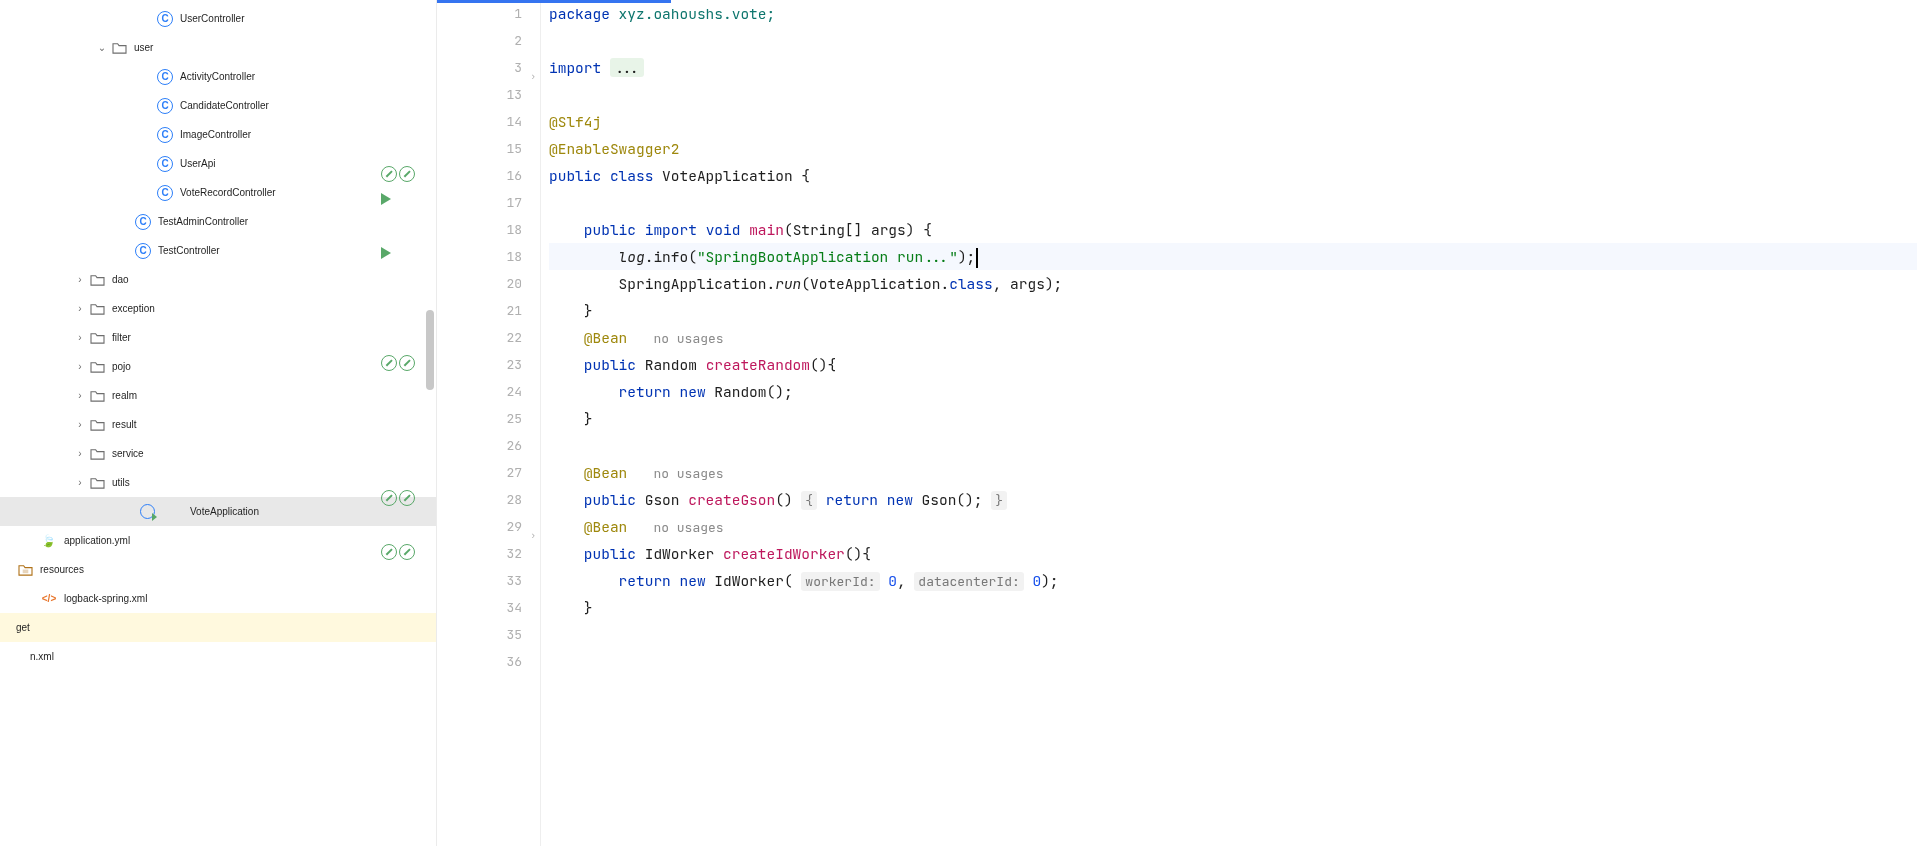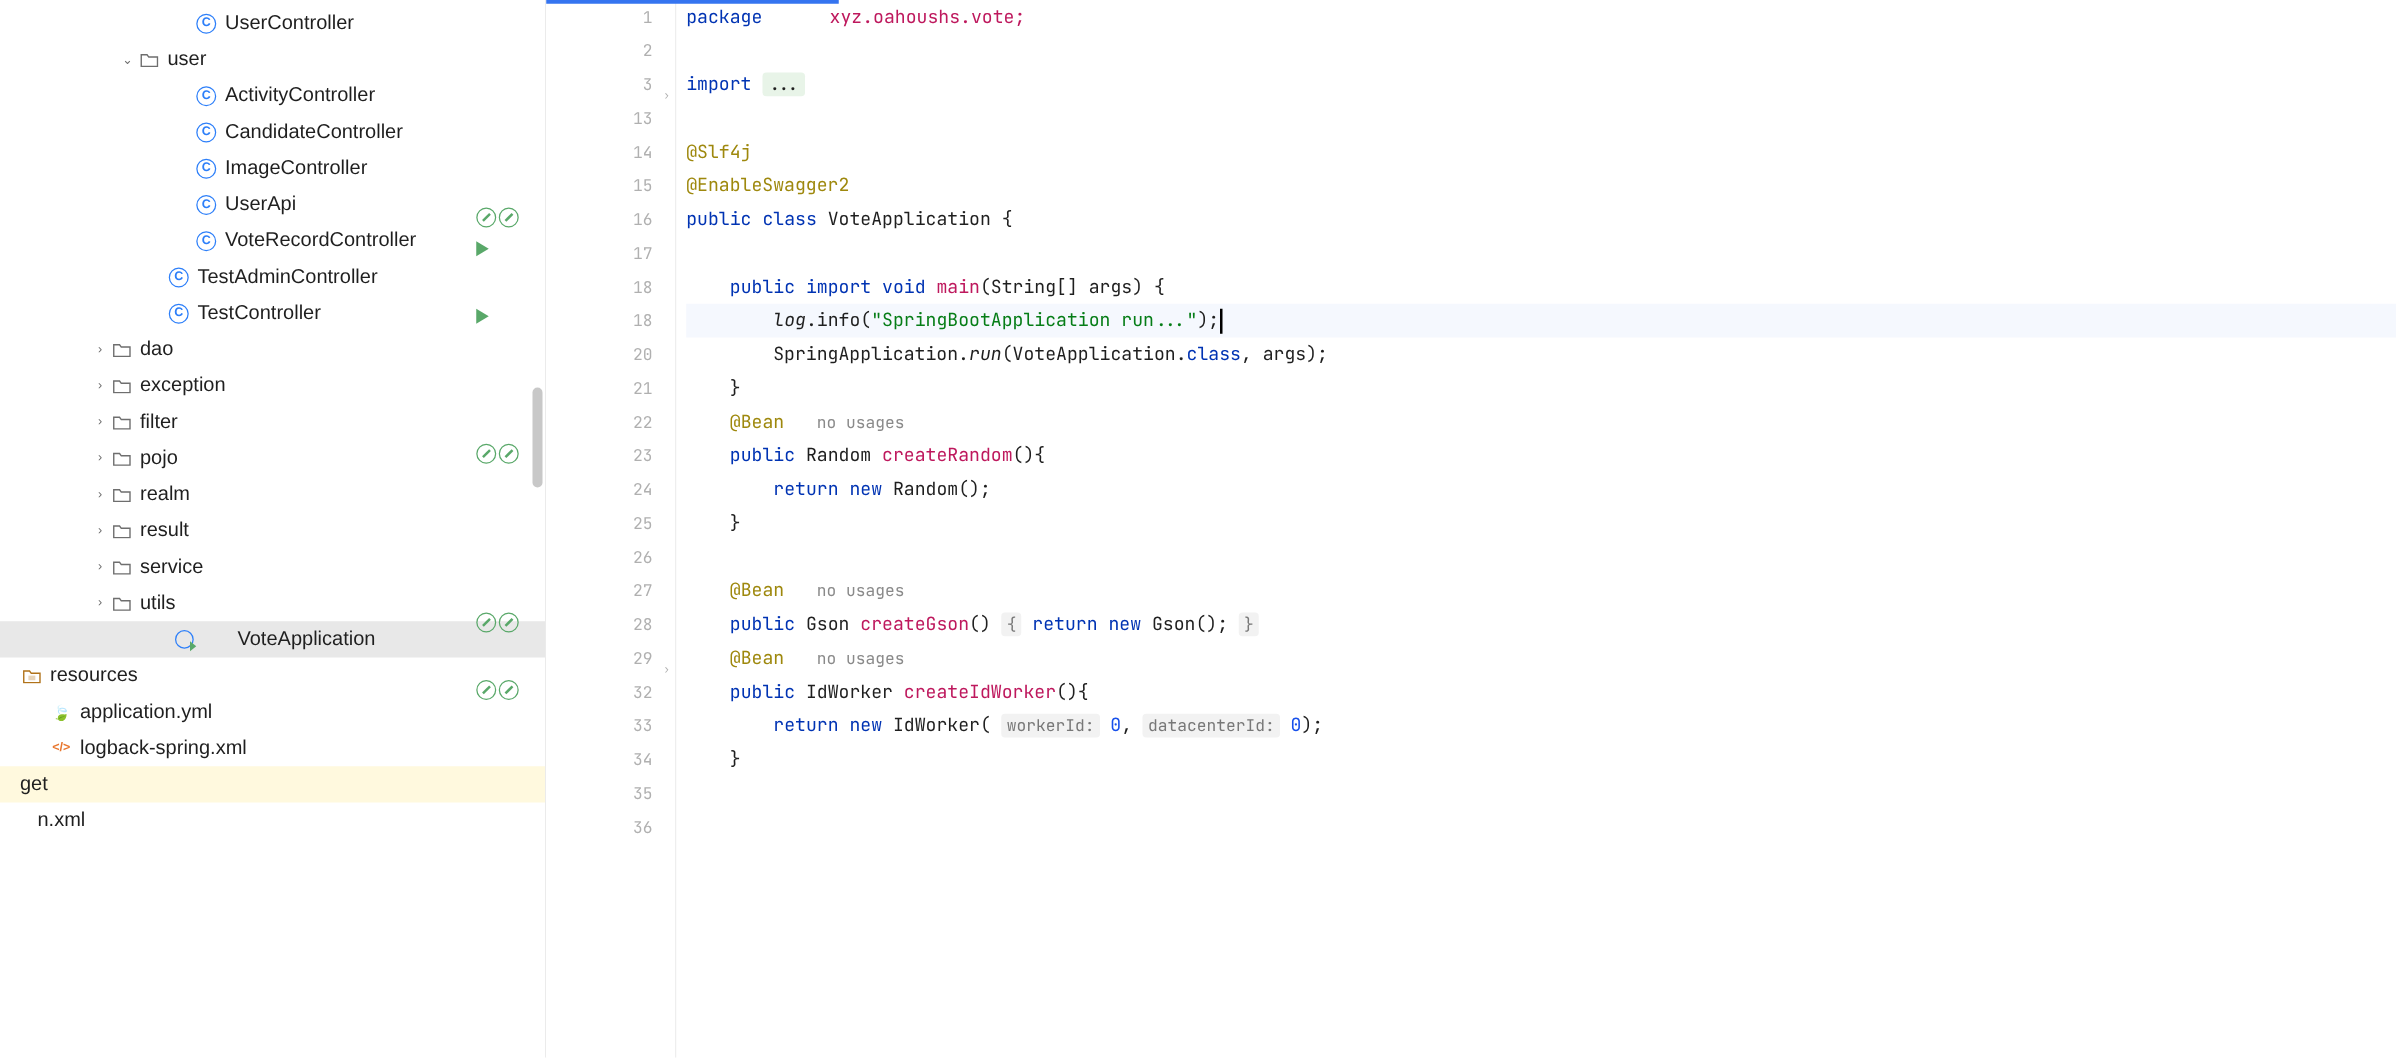--- a/index.html
+++ b/index.html
@@ -14,42 +14,42 @@
 .chev { width:16px; display:inline-flex; justify-content:center; color:#6e6e6e; font-size:10px; }
 .ico { width:18px; height:18px; display:inline-flex; align-items:center; justify-content:center; margin-right:6px; }
 .ico-c { width:16px; height:16px; border:1.5px solid #2d7ff9; border-radius:50%; display:flex; align-items:center; justify-content:center; color:#2d7ff9; font-size:10px; font-weight:bold; }
 .ico-fold { color:#6e6e6e; }
 .ico-fold svg, .ico-res svg { width:15px; height:13px; }
 .ico-app { width:15px; height:15px; border:1.5px solid #2d7ff9; border-radius:50%; position:relative; }
 .ico-app::after { content:""; position:absolute; right:-3px; bottom:-3px; width:0; height:0; border-left:5px solid #59a869; border-top:4px solid transparent; border-bottom:4px solid transparent; }
 .ico-yml { color:#59a869; display:flex; align-items:center; }
 .ico-yml::before { content:"🍃"; font-size:12px; }
 .ico-xml { color:#e8762d; font-size:10px; font-weight:bold; }
-.lbl { font-size:16px; }
+.lbl { font-size:10px; }
 
 .editor { flex:1; display:flex; background:#fff; position:relative; }
 .tab-ind { position:absolute; top:0; left:0; width:234px; height:3px; background:#3574f0; z-index:5; }
 .gutter { width:104px; background:#fff; text-align:right; padding-right:18px; color:#b0b0b0; font-family:"JetBrains Mono","Consolas",monospace; font-size:13px; border-right:1px solid #eee; position:relative; }
 .gline { height:27px; line-height:27px; position:relative; }
 .gmark { position:absolute; left:-56px; top:4px; display:flex; gap:2px; }
 .run-ico { width:0; height:0; border-left:10px solid #59a869; border-top:6px solid transparent; border-bottom:6px solid transparent; }
 .nb { width:16px; height:16px; border:1.5px solid #59a869; border-radius:50%; position:relative; }
 .nb::after { content:""; position:absolute; left:3px; top:6px; width:8px; height:1.5px; background:#59a869; transform:rotate(-45deg); }
 .fold-ar { position:absolute; right:-14px; top:9px; color:#b0b0b0; font-size:9px; }
 
 .code { flex:1; font-family:"JetBrains Mono","Consolas",monospace; font-size:14.5px; line-height:27px; padding-left:8px; }
 .cline { height:27px; white-space:pre; }
 .cline.cur { background:#f5f8fe; }
 .kw { color:#0033b3; }
 .an { color:#9e880d; }
 .fn { color:#be185d; }
 .str { color:#067d17; }
 .it { font-style:italic; }
 .num { color:#1750eb; }
-.pkg { color:#be185d;margin-left:45px; }
+.pkg { color:#0f766e; }
 .hint { color:#8a8a8a; font-size:13px; }
 .hbox { background:#f2f2f2; border-radius:3px; padding:1px 4px; color:#787878; font-size:13px; }
 .fold-dots { background:#e8f4e8; border-radius:3px; padding:0 4px; }
 .cursor-line { display:inline-block; width:1.5px; height:20px; background:#000; vertical-align:middle; margin-left:1px; }
 </style>
 </head>
 <body>
 
 <div class="app">
   <div class="sidebar">
@@ -191,34 +191,34 @@
           </span>
           <span class="lbl">utils</span>
         </div>
         <div class="node sel" style="padding-left: 94px; gap: 28px;">
           <span class="chev"></span>
           <span class="ico">
             <span class="ico-app"></span>
           </span>
           <span class="lbl">VoteApplication</span>
         </div>
+        <div class="node" style="padding-left: 24px;">
+          <span class="chev"></span>
+          <span class="ico ico-yml"></span>
+          <span class="lbl">application.yml</span>
+        </div>
         <div class="node" style="padding-left: 0px;">
           <span class="chev"></span>
           <span class="ico ico-res">
             <svg viewBox="0 0 16 14">
               <path d="M1 3 h5 l1.5 2 H15 v8 H1 z" fill="none" stroke="#b07219" stroke-width="1.2"></path>
               <rect x="5" y="7" width="6" height="4" fill="#b07219" opacity="0.3"></rect>
             </svg>
           </span>
           <span class="lbl">resources</span>
-        </div>
-        <div class="node" style="padding-left: 24px;">
-          <span class="chev"></span>
-          <span class="ico ico-yml"></span>
-          <span class="lbl">application.yml</span>
         </div>
         <div class="node" style="padding-left: 24px;">
           <span class="chev"></span>
           <span class="ico">
             <span class="ico-xml">&lt;/&gt;</span>
           </span>
           <span class="lbl">logback-spring.xml</span>
         </div>
         <div class="node hl" style="padding-left: 0px;">
           <span class="chev"></span>

